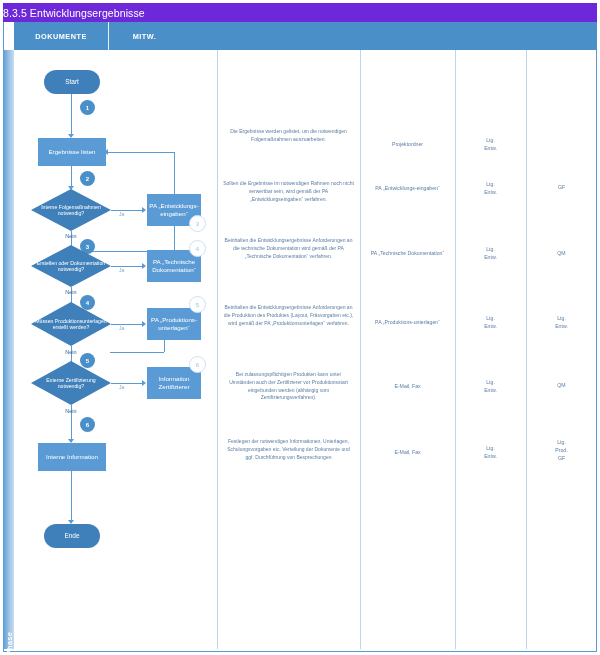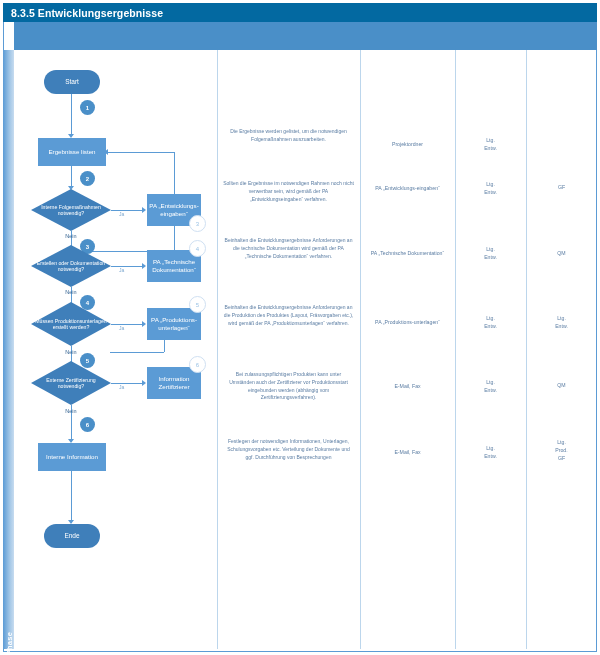--- a/index.html
+++ b/index.html
@@ -3,22 +3,22 @@
 <meta charset="utf-8">
 <style>
   html,body{margin:0;padding:0;background:#ffffff;}
   body{font-family:"Liberation Sans",sans-serif;}
   .page{position:relative;width:600px;height:655px;overflow:hidden;background:#ffffff;}
 
   
   .frame{position:absolute;left:3px;top:3px;width:594px;height:649px;border:1px solid #5b9bd5;box-sizing:border-box;background:#ffffff;}
 
   
-  .titlebar{position:absolute;left:3px;top:3px;width:594px;height:19px;background:#0369a1;color:#ffffff;
-     font-size:10.5px;font-weight:bold;display:flex;align-items:center;padding-left:8px;box-sizing:border-box;letter-spacing:.1px;}
+  .titlebar{position:absolute;left:3px;top:3px;width:594px;height:19px;background:#6d28d9;color:#ffffff;
+     font-size:10.5px;font-weight:normal;display:flex;align-items:center;padding-left:0;box-sizing:border-box;letter-spacing:.1px;}
 
   
   .headrow{position:absolute;left:14px;top:22px;width:583px;height:28px;background:#4a8fc8;display:flex;box-sizing:border-box;}
   .headcell{color:#ffffff;font-size:7.3px;font-weight:bold;letter-spacing:.5px;display:flex;align-items:center;justify-content:center;
      box-sizing:border-box;border-right:1px solid #e8f0f8;text-align:center;}
   .headcell:last-child{border-right:none;}
   .hc0{width:203px;} .hc1{width:143px;} .hc2{width:95px;} .hc3{width:71px;} .hc4{width:71px;}
 
   
   .phaseband{position:absolute;left:3px;top:50px;width:11px;height:599px;
@@ -70,20 +70,22 @@
 <body>
 
 <div class="page">
   <div class="frame"></div>
 
   <div class="titlebar">
     <span>8.3.5 Entwicklungsergebnisse</span>
   </div>
 
   <div class="headrow">
+    <div class="headcell hc2">DOKUMENTE</div>
+    <div class="headcell hc4">MITW.</div>
   </div>
 
   <div class="phaseband">
     <div class="phaselabel">Phase</div>
   </div>
 
   <div class="body">
 
     <div class="vline" style="left:203px;"></div>
     <div class="vline" style="left:346px;"></div>

